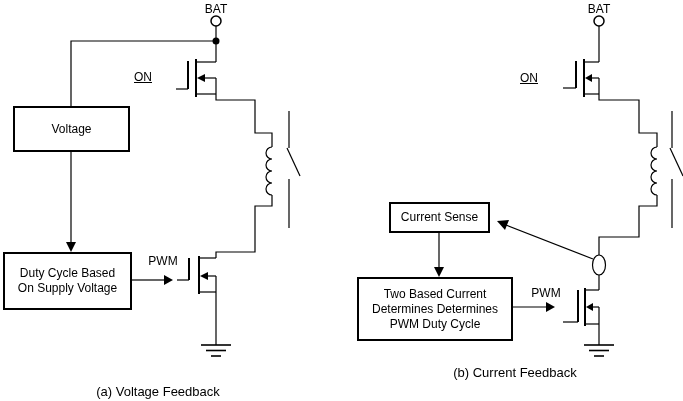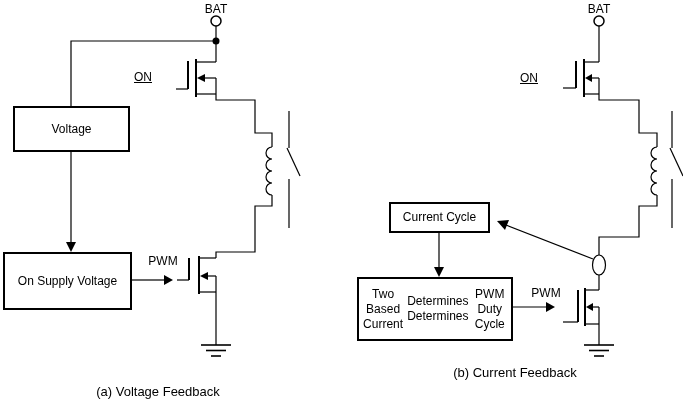--- a/index.html
+++ b/index.html
@@ -8,21 +8,21 @@
     background:var(--bg,#ffffff);
     font-family:"Liberation Sans", sans-serif;
     color:var(--line,#000000);
   }
   svg{position:absolute;left:0;top:0;}
   .lbl{position:absolute;font-size:12px;line-height:13px;white-space:nowrap;}
   .ctr{transform:translateX(-50%);}
   .rgt{text-align:left;text-decoration:underline;}
   .box{
     position:absolute;border:2px solid var(--line,#000000);background:#ffffff;
-    display:flex;flex-direction:row;justify-content:center;align-items:center;
+    display:flex;flex-direction:column;justify-content:center;align-items:center;
     font-size:12px;line-height:15px;text-align:center;box-sizing:border-box;
   }
   .caption{position:absolute;font-size:13px;white-space:nowrap;transform:translateX(-50%);}
 </style>
 </head>
 <body style="--line: #000000; --bg: #ffffff;">
 
 <svg width="683" height="401" viewBox="0 0 683 401">
   <g stroke="#000" stroke-width="1.2" fill="none">
 
@@ -148,31 +148,32 @@
 
 <div class="lbl ctr" style="left:216px;top:3px;">BAT</div>
 <div class="lbl rgt" style="left:134px;top:71px;width:40px;">ON</div>
 <div class="lbl ctr" style="left:163px;top:255px;">PWM</div>
 
 <div class="box" style="left:13px;top:106px;width:117px;height:46px;">
   <div>Voltage</div>
 </div>
 
 <div class="box" style="left:3px;top:252px;width:129px;height:58px;">
+  <div>Duty Cycle Based</div>
   <div>On Supply Voltage</div>
 </div>
 
 <div class="caption" style="left:158px;top:384px;">(a) Voltage Feedback</div>
 
 <div class="lbl ctr" style="left:599px;top:3px;">BAT</div>
 <div class="lbl rgt" style="left:520px;top:72px;width:40px;">ON</div>
 <div class="lbl ctr" style="left:546px;top:287px;">PWM</div>
 
 <div class="box" style="left:389px;top:202px;width:101px;height:31px;">
-  <div>Current Cycle</div>
+  <div>Current Sense</div>
 </div>
 
 <div class="box" style="left:357px;top:277px;width:156px;height:64px;">
   <div>Two Based Current</div>
   <div>Determines Determines</div>
   <div>PWM Duty Cycle</div>
 </div>
 
 <div class="caption" style="left:515px;top:365px;">(b) Current Feedback</div>
 

